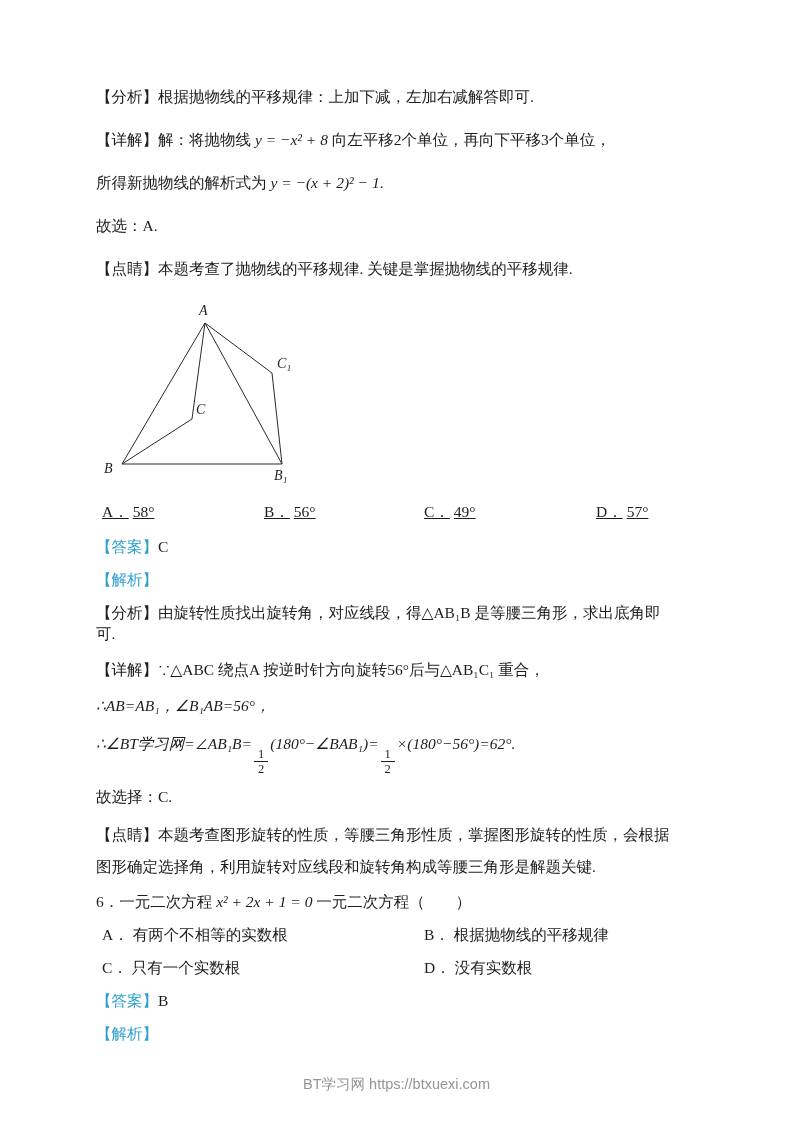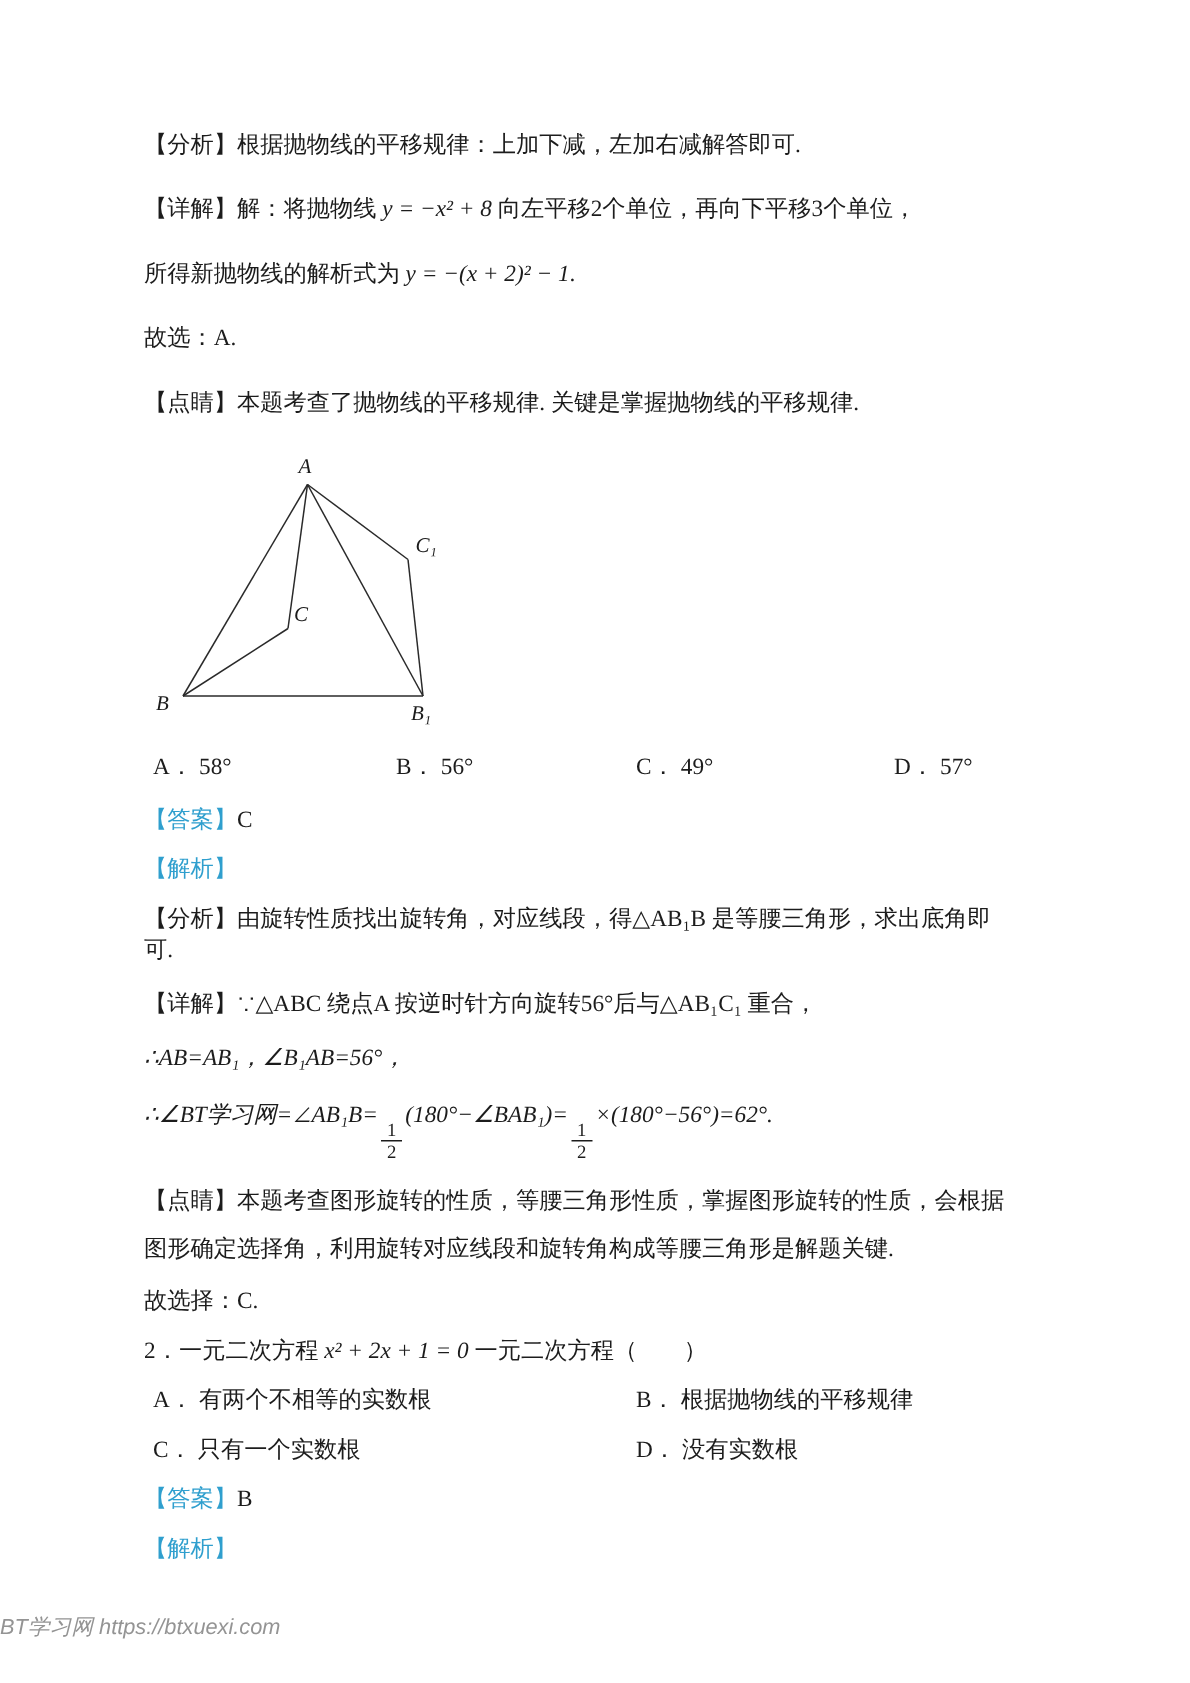--- a/index.html
+++ b/index.html
@@ -11,30 +11,30 @@
   }
   .content { position: absolute; left: 96px; top: 86px; width: 576px; font-size: 15.5px; }
   .line { margin: 0 0 22px 0; line-height: 21px; }
   .line.tight { margin-bottom: 12px; }
   .line.gap15 { margin-bottom: 15px; }
   .line.stem { margin-bottom: 8px; }
   .math { font-family: "Liberation Serif", serif; font-style: italic; }
   .accent { color: var(--accent, #2f9fce); }
   .fig { margin: 2px 0 12px 6px; height: 188px; }
   svg text { font-size: 14px; font-style: italic; font-family: "Liberation Serif", serif; fill: #1c1c1c; }
-  .opts4 { display: grid; grid-template-columns: 162px 160px 172px auto; padding-left: 6px; margin: 0 0 14px 0; line-height: 21px; }
+  .opts4 { display: grid; grid-template-columns: 162px 160px 172px auto; padding-left: 6px; margin: 0 0 14px 0; line-height: 21px; text-decoration: underline; }
   .opts2 { display: grid; grid-template-columns: 322px auto; padding-left: 6px; margin: 0 0 12px 0; line-height: 21px; }
   .opt .key { margin-right: 4px; }
   .frac { display: inline-flex; flex-direction: column; align-items: center; vertical-align: -9px; margin: 0 2px; font-style: normal; }
   .frac .num, .frac .den { font-size: 12.5px; line-height: 14px; padding: 0 4px; font-family: "Liberation Serif", serif; }
   .frac .den { border-top: 1px solid #1c1c1c; }
   .fracline { line-height: 32px; margin-bottom: 10px; }
   .note-wrap { line-height: 32px; margin-bottom: 8px; }
-  .footer { position: absolute; left: 0; right: 0; bottom: 28px; text-align: left; color: #949494;
-            font-size: 14.5px; font-family: "Liberation Sans", "DejaVu Sans", sans-serif; font-style: italic; }
+  .footer { position: absolute; left: 0; right: 0; bottom: 28px; text-align: center; color: #949494;
+            font-size: 14.5px; font-family: "Liberation Sans", "DejaVu Sans", sans-serif; }
 </style>
 </head>
 <body>
 
 <div class="page">
   <main class="content">
 
     <p class="line"><span class="label">【分析】</span><span>根据抛物线的平移规律：上加下减，左加右减解答即可.</span></p>
 
     <p class="line"><span class="label">【详解】</span><span>解：将抛物线 </span><span class="math">y = −x² + 8</span><span> 向左平移2个单位，再向下平移3个单位，</span></p>
@@ -83,25 +83,25 @@
     <p class="line tight"><span class="math">∴AB=AB₁，∠B₁AB=56°，</span></p>
 
     <p class="line fracline"><span class="math">∴∠BT学习网=∠AB₁B=</span><span class="frac">
           <span class="num">1</span>
           <span class="den">2</span>
         </span><span class="math">(180°−∠BAB₁)=</span><span class="frac">
           <span class="num">1</span>
           <span class="den">2</span>
         </span><span class="math">×(180°−56°)=62°.</span></p>
 
+    <p class="line tight"><span>故选择：C.</span></p>
+
     <p class="line note-wrap"><span class="label">【点睛】</span><span>本题考查图形旋转的性质，等腰三角形性质，掌握图形旋转的性质，会根据图形确定选择角，利用旋转对应线段和旋转角构成等腰三角形是解题关键.</span></p>
 
-    <p class="line tight"><span>故选择：C.</span></p>
-
-    <p class="line tight"><span>2．一元二次方程 </span><span class="math">x² + 2x + 1 = 0</span><span> 一元二次方程（　　）</span></p>
+    <p class="line tight"><span>6．一元二次方程 </span><span class="math">x² + 2x + 1 = 0</span><span> 一元二次方程（　　）</span></p>
 
     <div class="opts2">
       <span class="opt"><span class="key">A．</span><span>有两个不相等的实数根</span></span>
       <span class="opt"><span class="key">B．</span><span>根据抛物线的平移规律</span></span>
     </div>
 
     <div class="opts2">
       <span class="opt"><span class="key">C．</span><span>只有一个实数根</span></span>
       <span class="opt"><span class="key">D．</span><span>没有实数根</span></span>
     </div>

